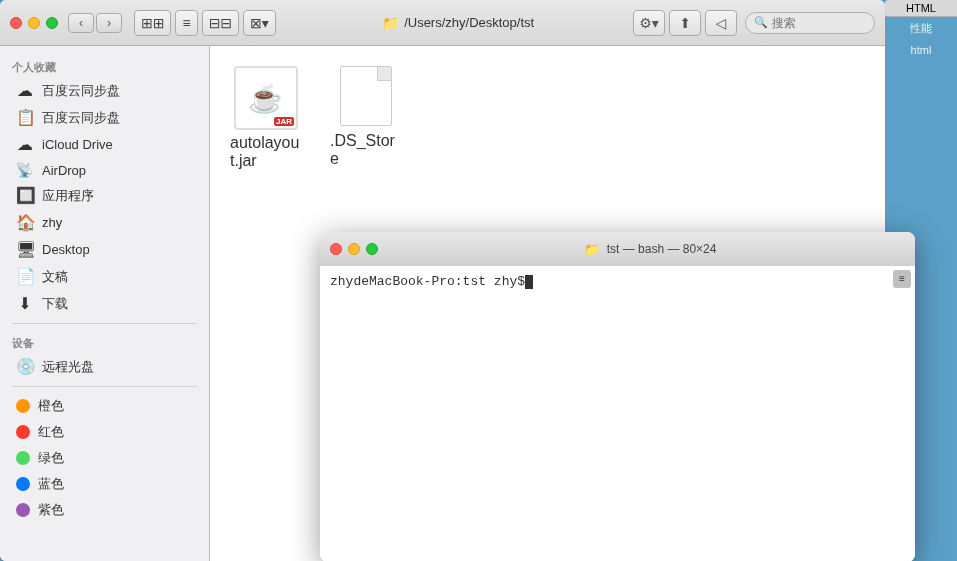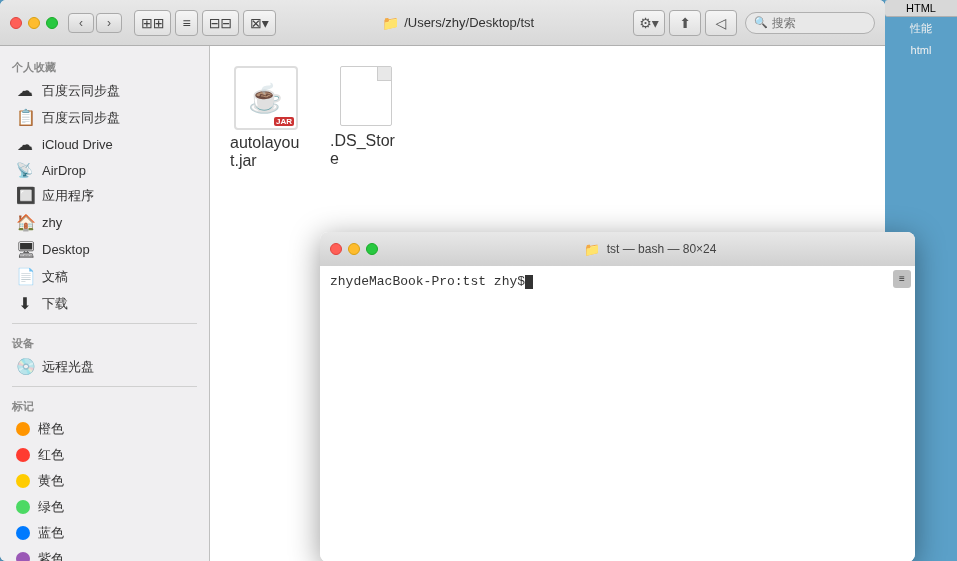--- a/index.html
+++ b/index.html
@@ -441,32 +441,27 @@
       <div class="sidebar-divider"></div>
 
       <div class="sidebar-section-title">设备</div>
       <div class="sidebar-item">
         <span class="sidebar-icon">💿</span>
         <span>远程光盘</span>
       </div>
 
       <div class="sidebar-divider"></div>
 
-      <div class="sidebar-section-title">标记</div>
       <div class="sidebar-item">
         <div class="tag-dot" style="background:#ff9500"></div>
         <span>橙色</span>
       </div>
       <div class="sidebar-item">
         <div class="tag-dot" style="background:#ff3b30"></div>
         <span>红色</span>
-      </div>
-      <div class="sidebar-item">
-        <div class="tag-dot" style="background:#ffcc00"></div>
-        <span>黄色</span>
       </div>
       <div class="sidebar-item">
         <div class="tag-dot" style="background:#4cd964"></div>
         <span>绿色</span>
       </div>
       <div class="sidebar-item">
         <div class="tag-dot" style="background:#007aff"></div>
         <span>蓝色</span>
       </div>
       <div class="sidebar-item">

